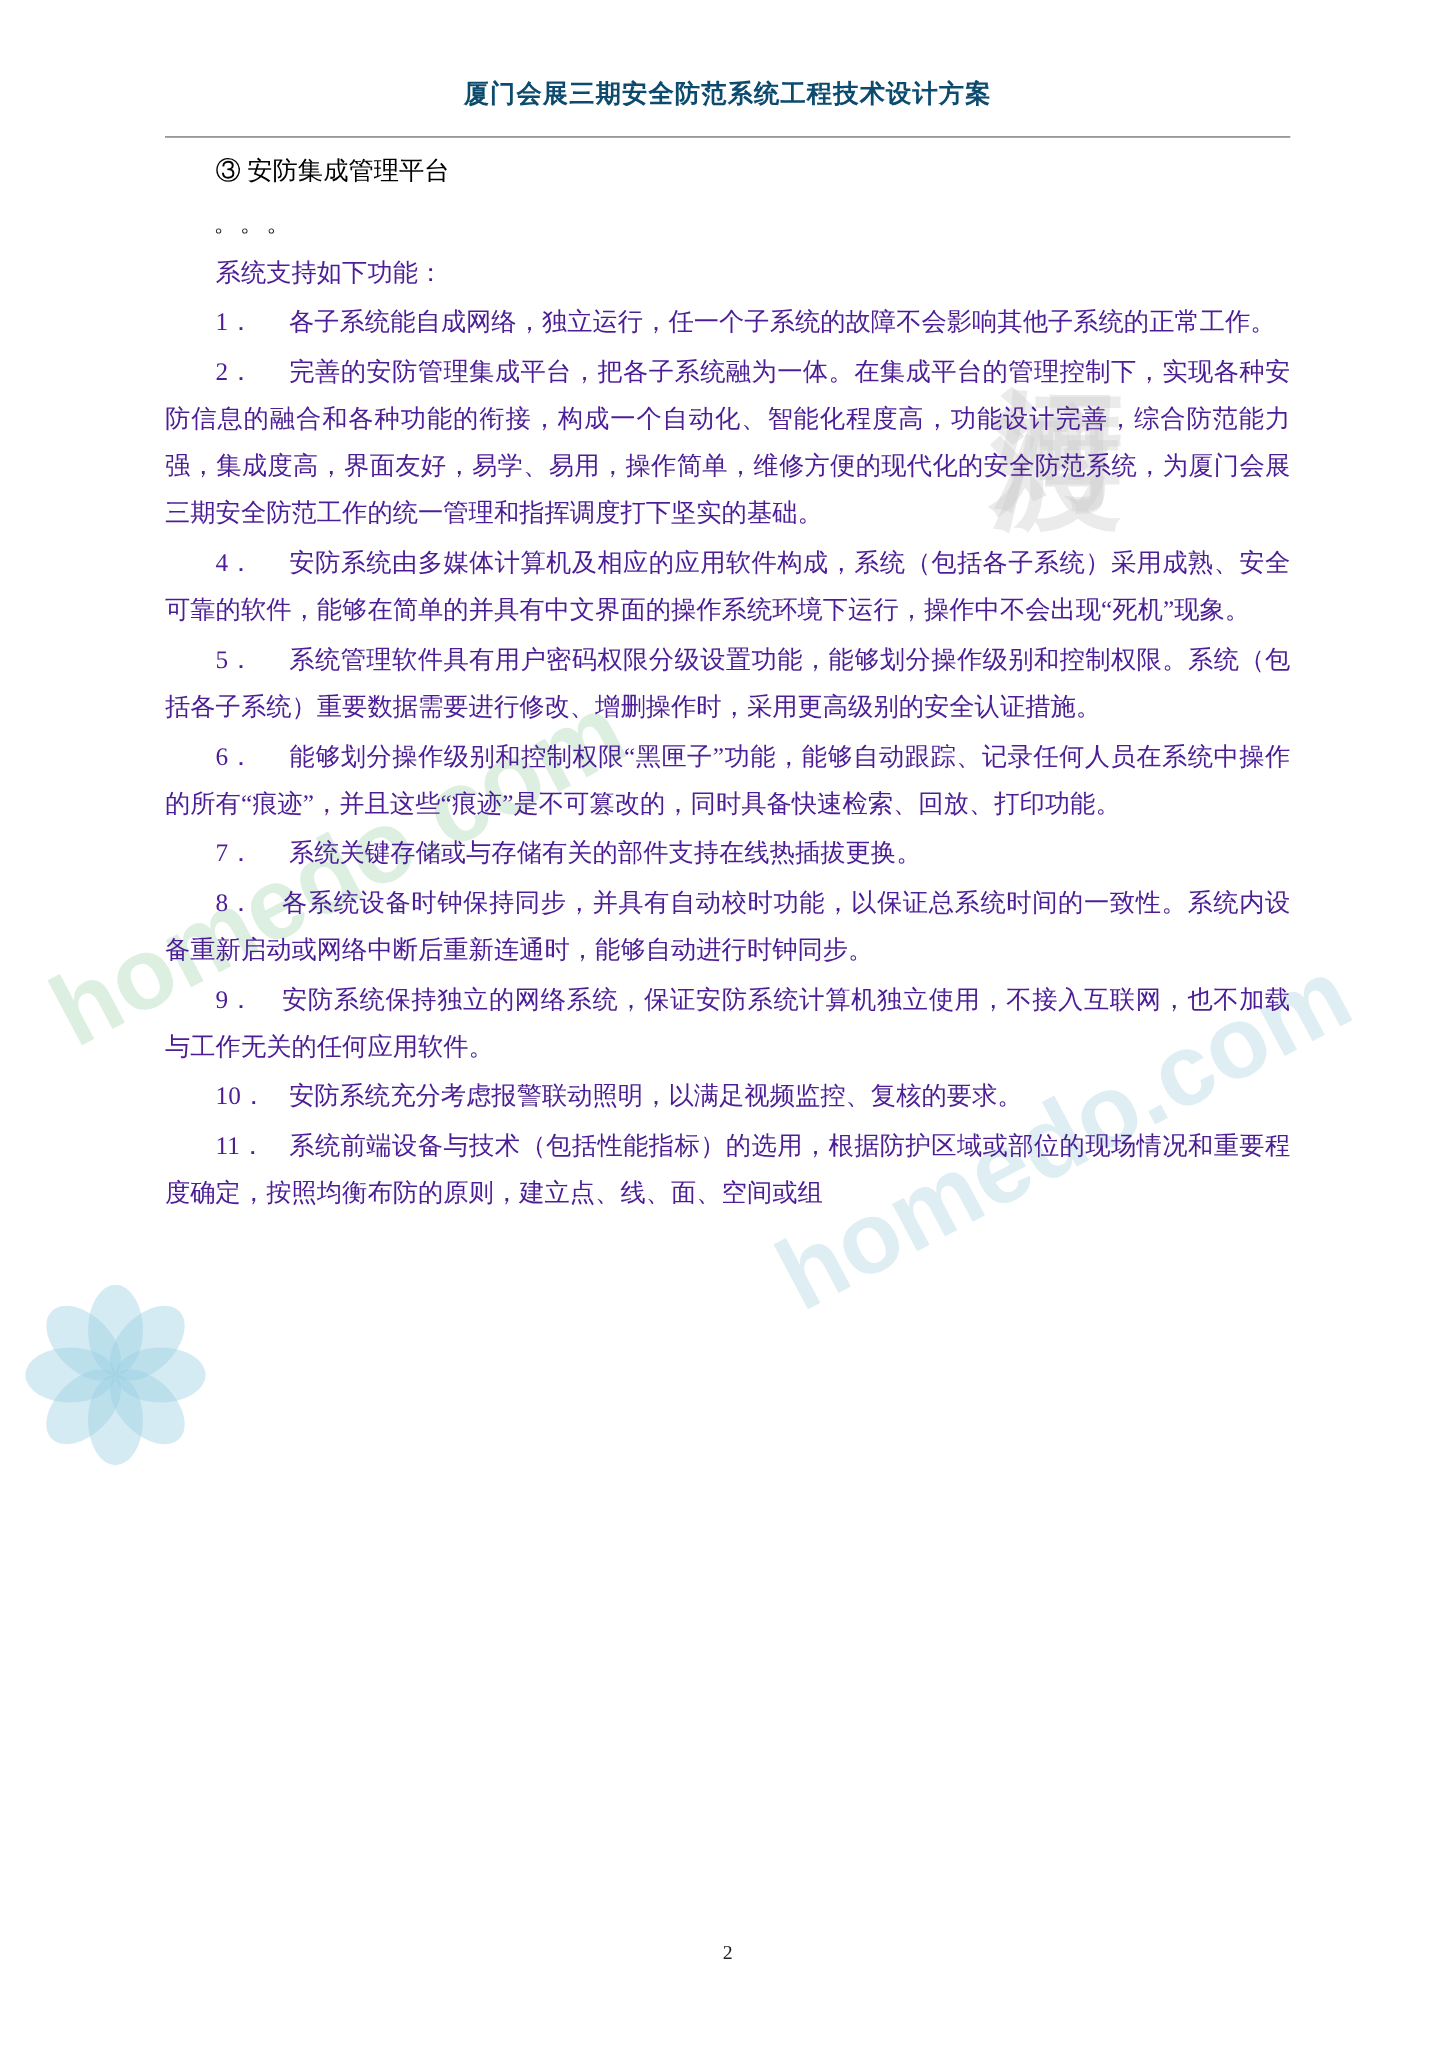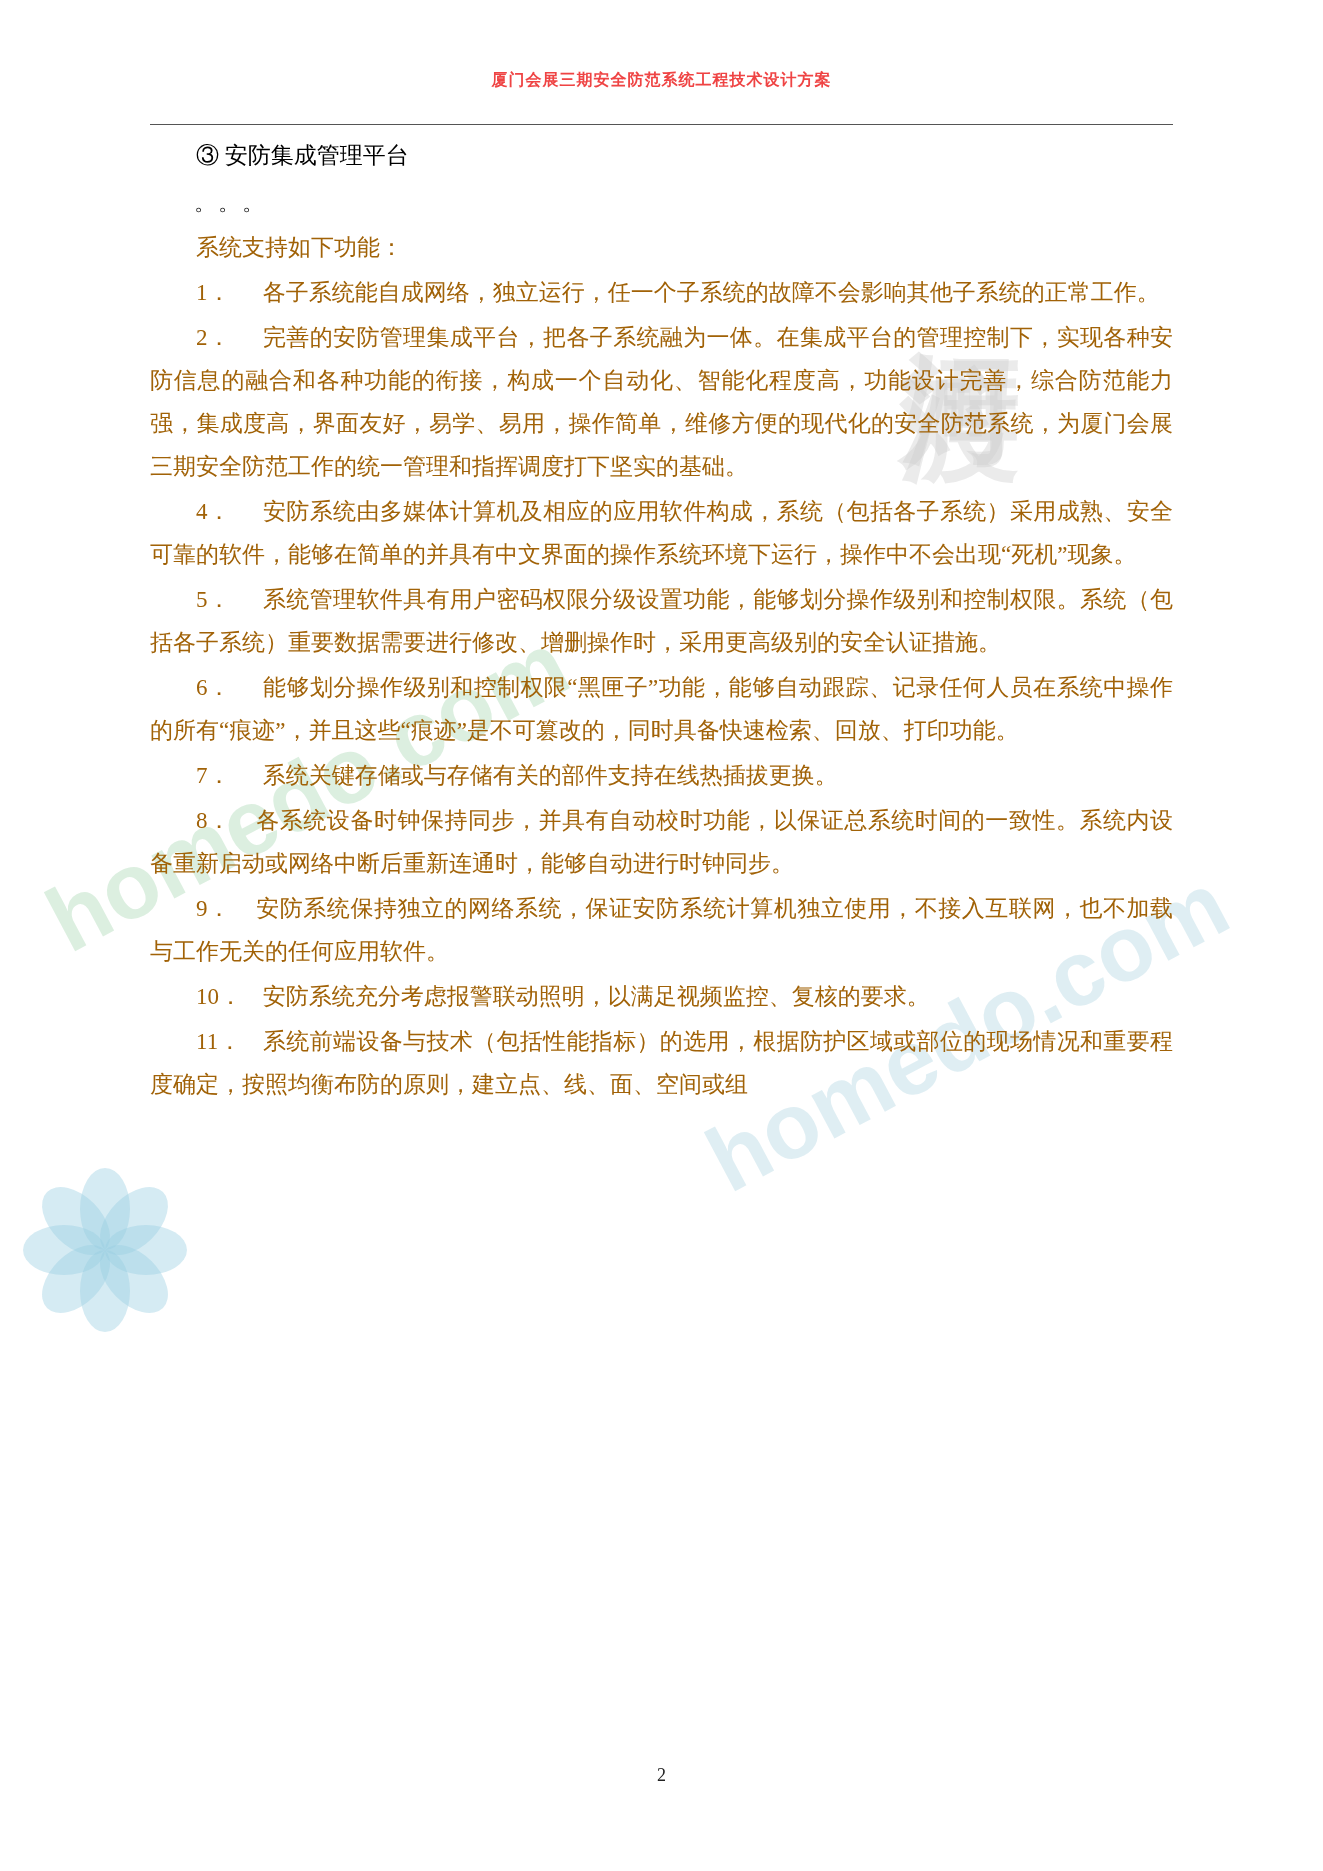--- a/index.html
+++ b/index.html
@@ -84,23 +84,23 @@
 
   
   .doc-header {
     position: absolute;
     left: 150px;
     top: 70px;
     width: 1023px;
     text-align: center;
     font-family: "Liberation Sans", "DejaVu Sans", sans-serif;
     font-weight: bold;
-    font-size: 16px;
+    font-size: 23px;
     letter-spacing: 1px;
-    color: #ef4444;
+    color: #0c4a6e;
   }
   .header-rule {
     position: absolute;
     left: 150px;
     top: 124px;
     width: 1023px;
     height: 0;
     border-top: 1px solid #555;
   }
 
@@ -110,21 +110,21 @@
     left: 150px;
     top: 136px;
     width: 1023px;
   }
   .para {
     font-size: 23px;
     line-height: 43px;
     text-align: justify;
     text-justify: inter-ideograph;
     margin: 0 0 2px 0;
-    color: #a16207;
+    color: #4c1d95;
   }
   .indent {
     text-indent: 2em;
   }
   .heading {
     font-size: 23px;
     line-height: 40px;
     margin: 0 0 10px 0;
     text-indent: 2em;
   }

